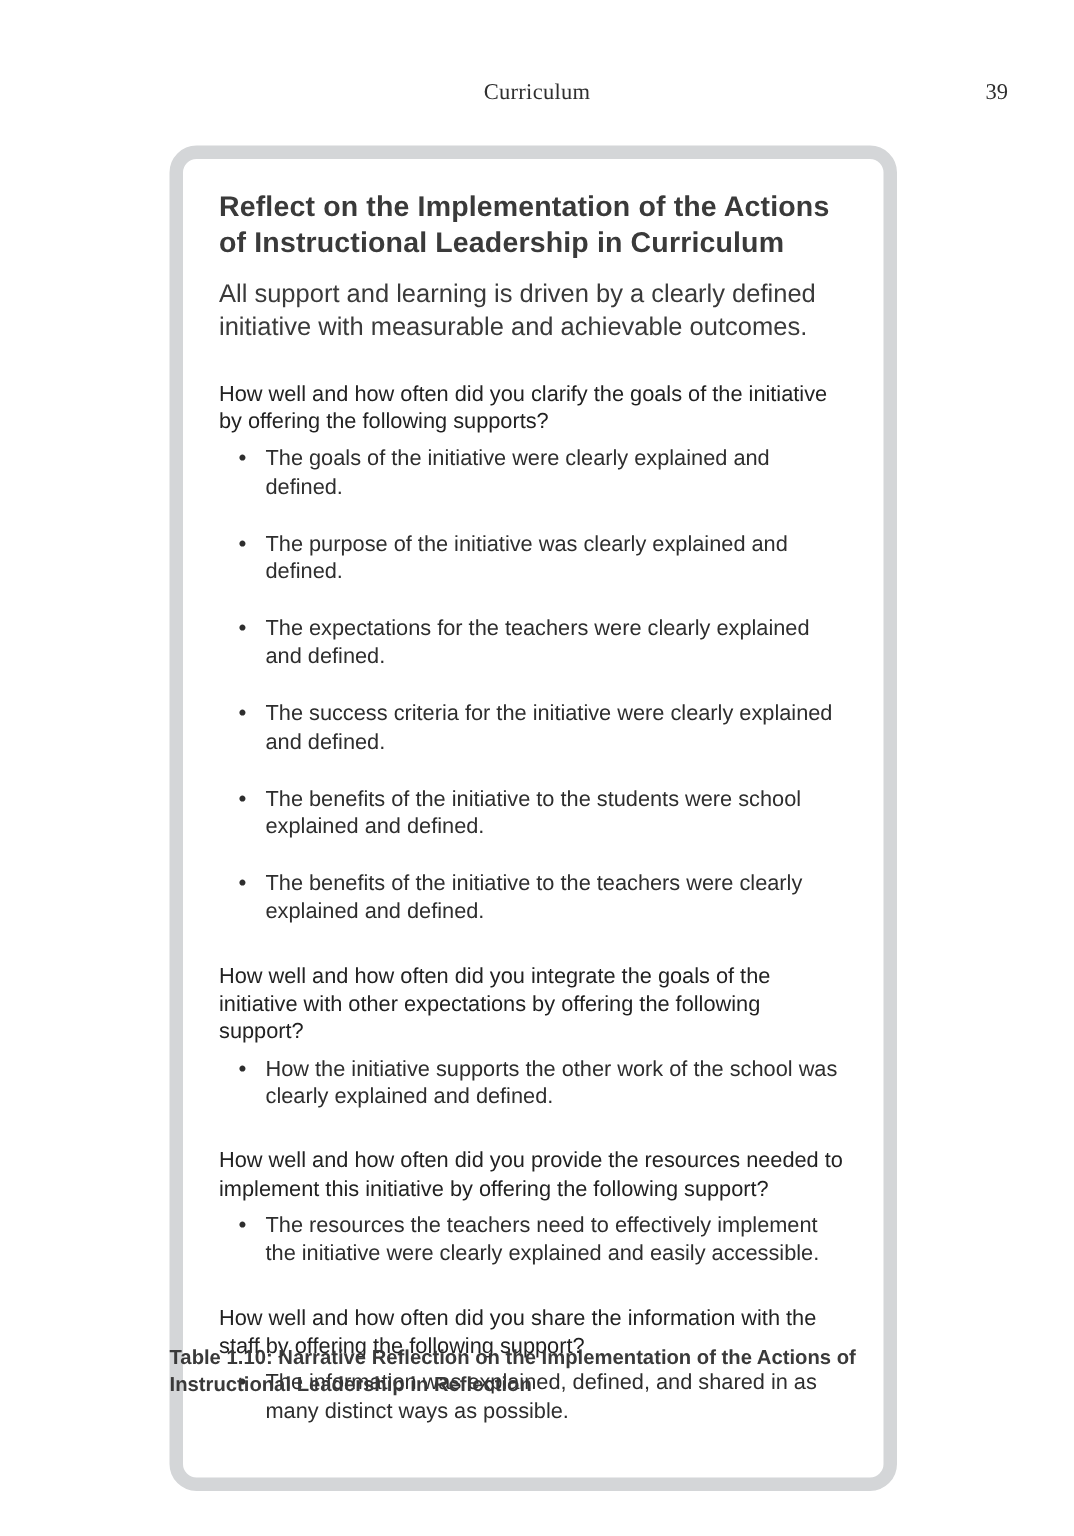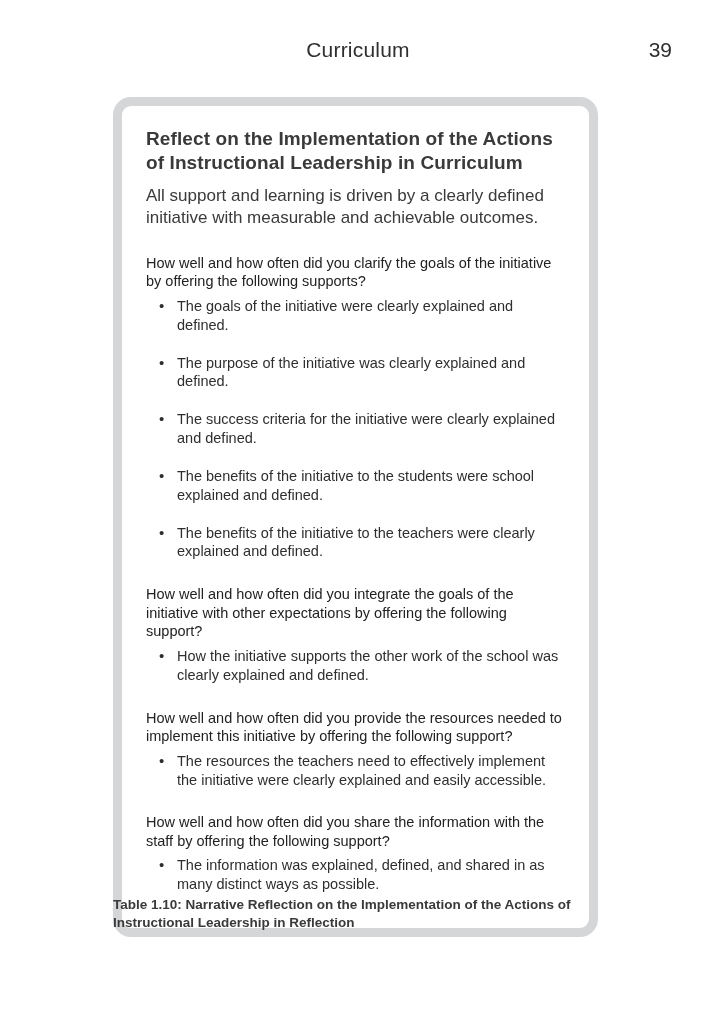--- a/index.html
+++ b/index.html
@@ -11,26 +11,27 @@
   }
   .page {
     position: relative;
     width: 716px;
     height: 1024px;
     background: #ffffff;
     overflow: hidden;
   }
   .page-header {
     position: absolute;
-    top: 38px;
+    top: 54px;
     left: 0;
     right: 0;
     height: 20px;
-    font-size: 21px;
+    font-size: 15px;
     color: #2f2f2f;
+    font-family: Liberation Serif, serif;
   }
   .running-head {
     position: absolute;
     left: 0;
     right: 0;
     text-align: center;
     letter-spacing: 0.2px;
   }
   .page-number {
     position: absolute;
@@ -116,20 +117,21 @@
   </div>
 
   <div class="reflect-box">
     <h1 class="box-title">Reflect on the Implementation of the Actions of Instructional Leadership in Curriculum</h1>
     <p class="box-subtitle">All support and learning is driven by a clearly defined initiative with measurable and achievable outcomes.</p>
     <div id="sections">
         <p class="question">How well and how often did you clarify the goals of the initiative by offering the following supports?</p>
         <ul class="bullets">
           <li>The goals of the initiative were clearly explained and defined.</li>
           <li>The purpose of the initiative was clearly explained and defined.</li>
+          <li>The expectations for the teachers were clearly explained and defined.</li>
           <li>The success criteria for the initiative were clearly explained and defined.</li>
           <li>The benefits of the initiative to the students were school explained and defined.</li>
           <li>The benefits of the initiative to the teachers were clearly explained and defined.</li>
         </ul>
         <p class="question">How well and how often did you integrate the goals of the initiative with other expectations by offering the following support?</p>
         <ul class="bullets">
           <li>How the initiative supports the other work of the school was clearly explained and defined.</li>
         </ul>
         <p class="question">How well and how often did you provide the resources needed to implement this initiative by offering the following support?</p>
         <ul class="bullets">

